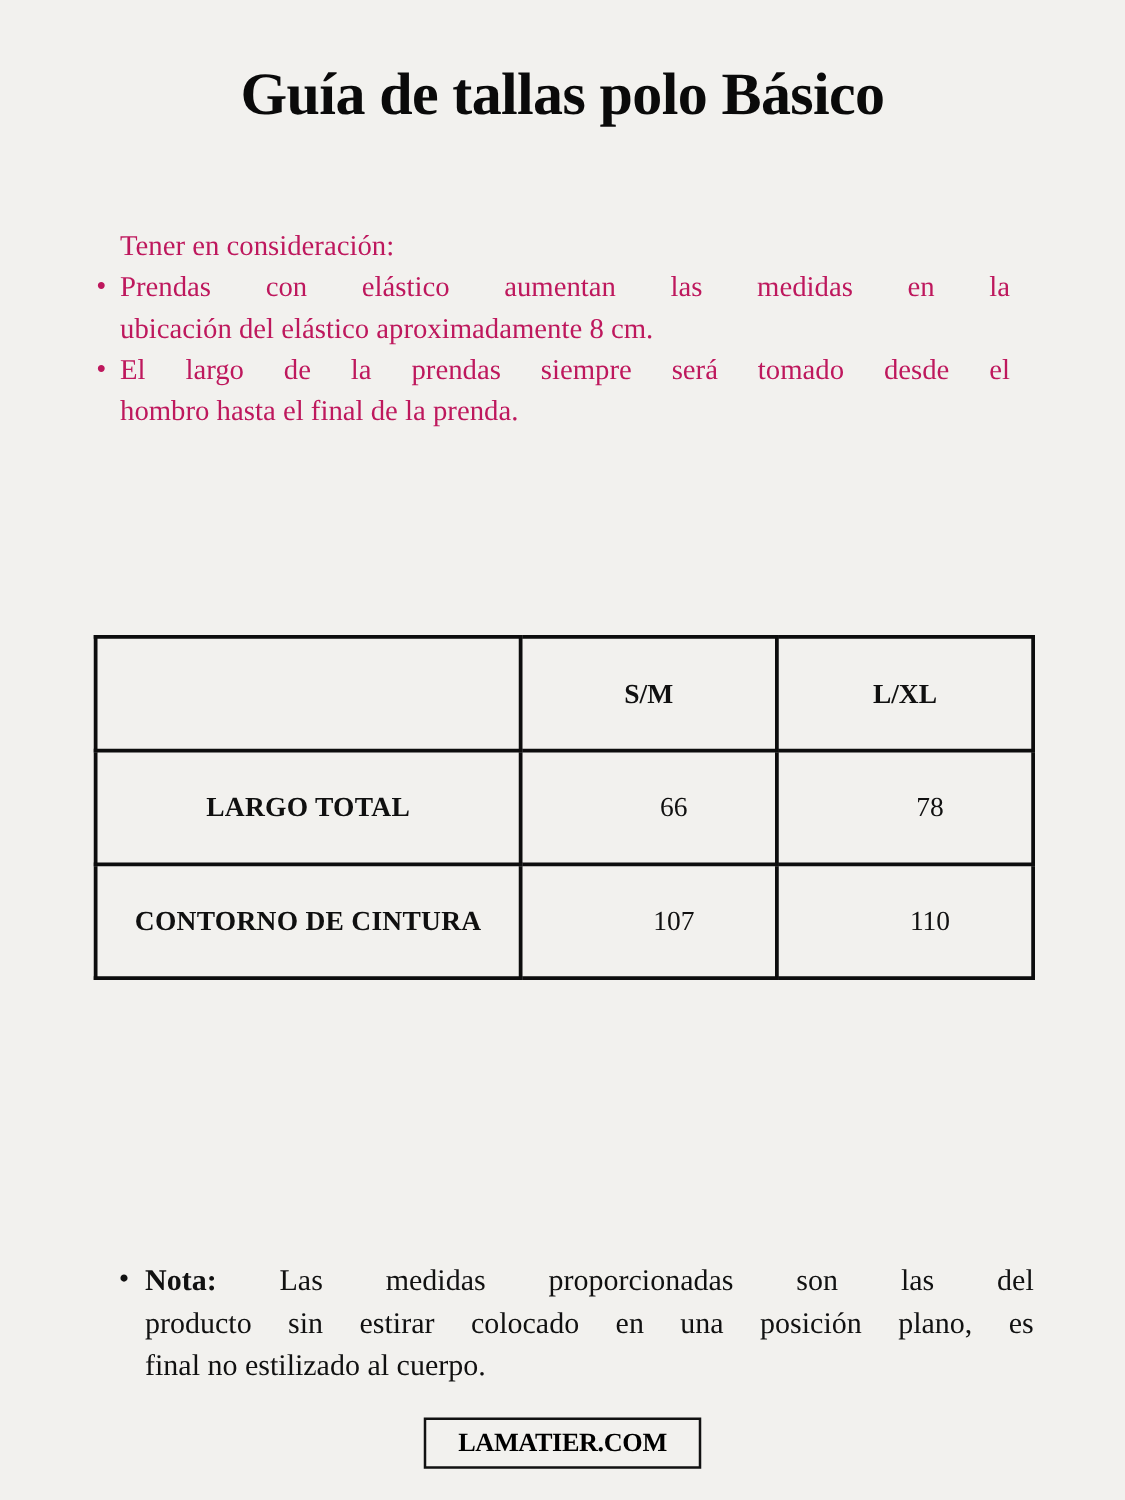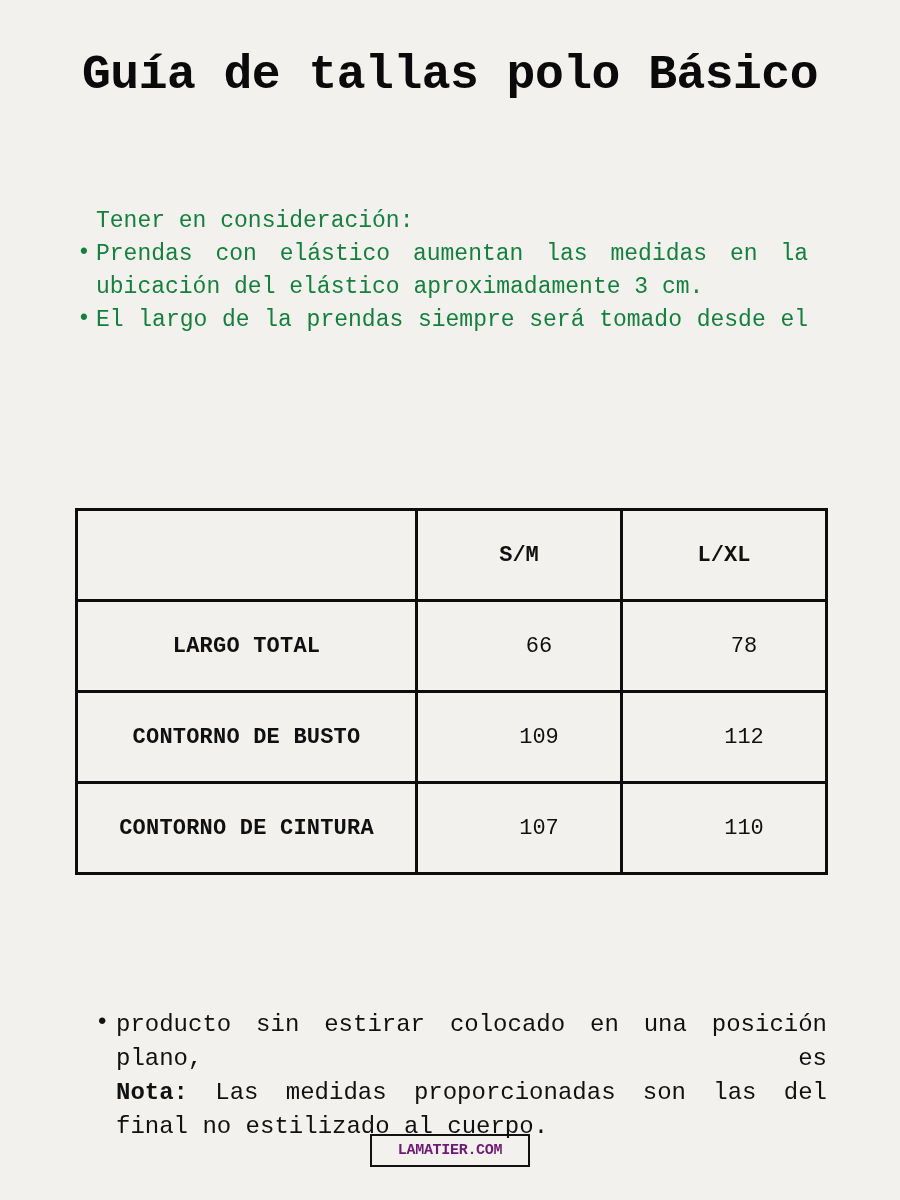--- a/index.html
+++ b/index.html
@@ -4,44 +4,44 @@
 <style>
   * { margin: 0; padding: 0; box-sizing: border-box; }
   html, body { background: #e8e7e4; }
   .page {
     position: relative;
     width: 900px;
     height: 1200px;
     margin: 0 auto;
     background: #f2f1ee;
     color: #0e0e0e;
-    font-family: Liberation Mono, monospace;
+    font-family: Liberation Serif, serif;
     overflow: hidden;
   }
   
   .title {
     position: absolute;
     top: 48px;
     left: 0;
     width: 100%;
     text-align: center;
     font-size: 48px;
     font-weight: 800;
     letter-spacing: -0.5px;
     color: #0a0a0a;
   }
   
   .considerations {
     position: absolute;
     left: 75px;
-    top: 205px;
+    top: 180px;
     width: 733px;
     font-size: 23px;
     line-height: 33px;
-    color: #15803d;
+    color: #be185d;
   }
   .considerations .intro {
     padding-left: 21px;
   }
   .bullet-item {
     position: relative;
     padding-left: 21px;
   }
   .bullet-item .dot {
     position: absolute;
@@ -98,49 +98,50 @@
     position: absolute;
     left: 0;
     top: 1134px;
     width: 100%;
     display: flex;
     justify-content: center;
   }
   .brand-badge {
     border: 2px solid #111;
     padding: 6px 26px;
-    font-size: 15px;
+    font-size: 21px;
     font-weight: 800;
     letter-spacing: -0.3px;
-    color: #701a75;
+    color: #000000;
     background: transparent;
   }
 </style>
 </head>
 <body>
 
 <div class="page">
 
   <h1 class="title">Guía de tallas polo Básico</h1>
 
   <div class="considerations">
     <div class="intro">Tener en consideración:</div>
 
     <div class="bullet-item">
       <span class="dot">•</span>
       <div>
         <div class="jline">Prendas con elástico aumentan las medidas en la</div>
-        <div class="lline">ubicación del elástico aproximadamente 3 cm.</div>
+        <div class="lline">ubicación del elástico aproximadamente 8 cm.</div>
       </div>
     </div>
 
     <div class="bullet-item">
       <span class="dot">•</span>
       <div>
         <div class="jline">El largo de la prendas siempre será tomado desde el</div>
+        <div class="lline">hombro hasta el final de la prenda.</div>
       </div>
     </div>
   </div>
 
   <table class="size-table">
     <colgroup>
         <col class="c1">
         <col class="c2">
         <col class="c3">
       </colgroup>
@@ -151,38 +152,33 @@
         <th>L/XL</th>
       </tr>
     </thead>
     <tbody>
       <tr>
         <td class="row-label">LARGO TOTAL</td>
         <td class="value">66</td>
         <td class="value">78</td>
       </tr>
       <tr>
-        <td class="row-label">CONTORNO DE BUSTO</td>
-        <td class="value">109</td>
-        <td class="value">112</td>
-      </tr>
-      <tr>
         <td class="row-label">CONTORNO DE CINTURA</td>
         <td class="value">107</td>
         <td class="value">110</td>
       </tr>
     </tbody>
   </table>
 
   <div class="note">
     <div class="bullet-item">
       <span class="dot">•</span>
       <div>
+        <div class="jline"><b>Nota:</b> <span>Las medidas proporcionadas son las del</span></div>
         <div class="jline">producto sin estirar colocado en una posición plano, es</div>
-        <div class="jline"><b>Nota:</b> <span>Las medidas proporcionadas son las del</span></div>
         <div class="lline">final no estilizado al cuerpo.</div>
       </div>
     </div>
   </div>
 
   <div class="footer">
     <div class="brand-badge">LAMATIER.COM</div>
   </div>
 
 </div>

